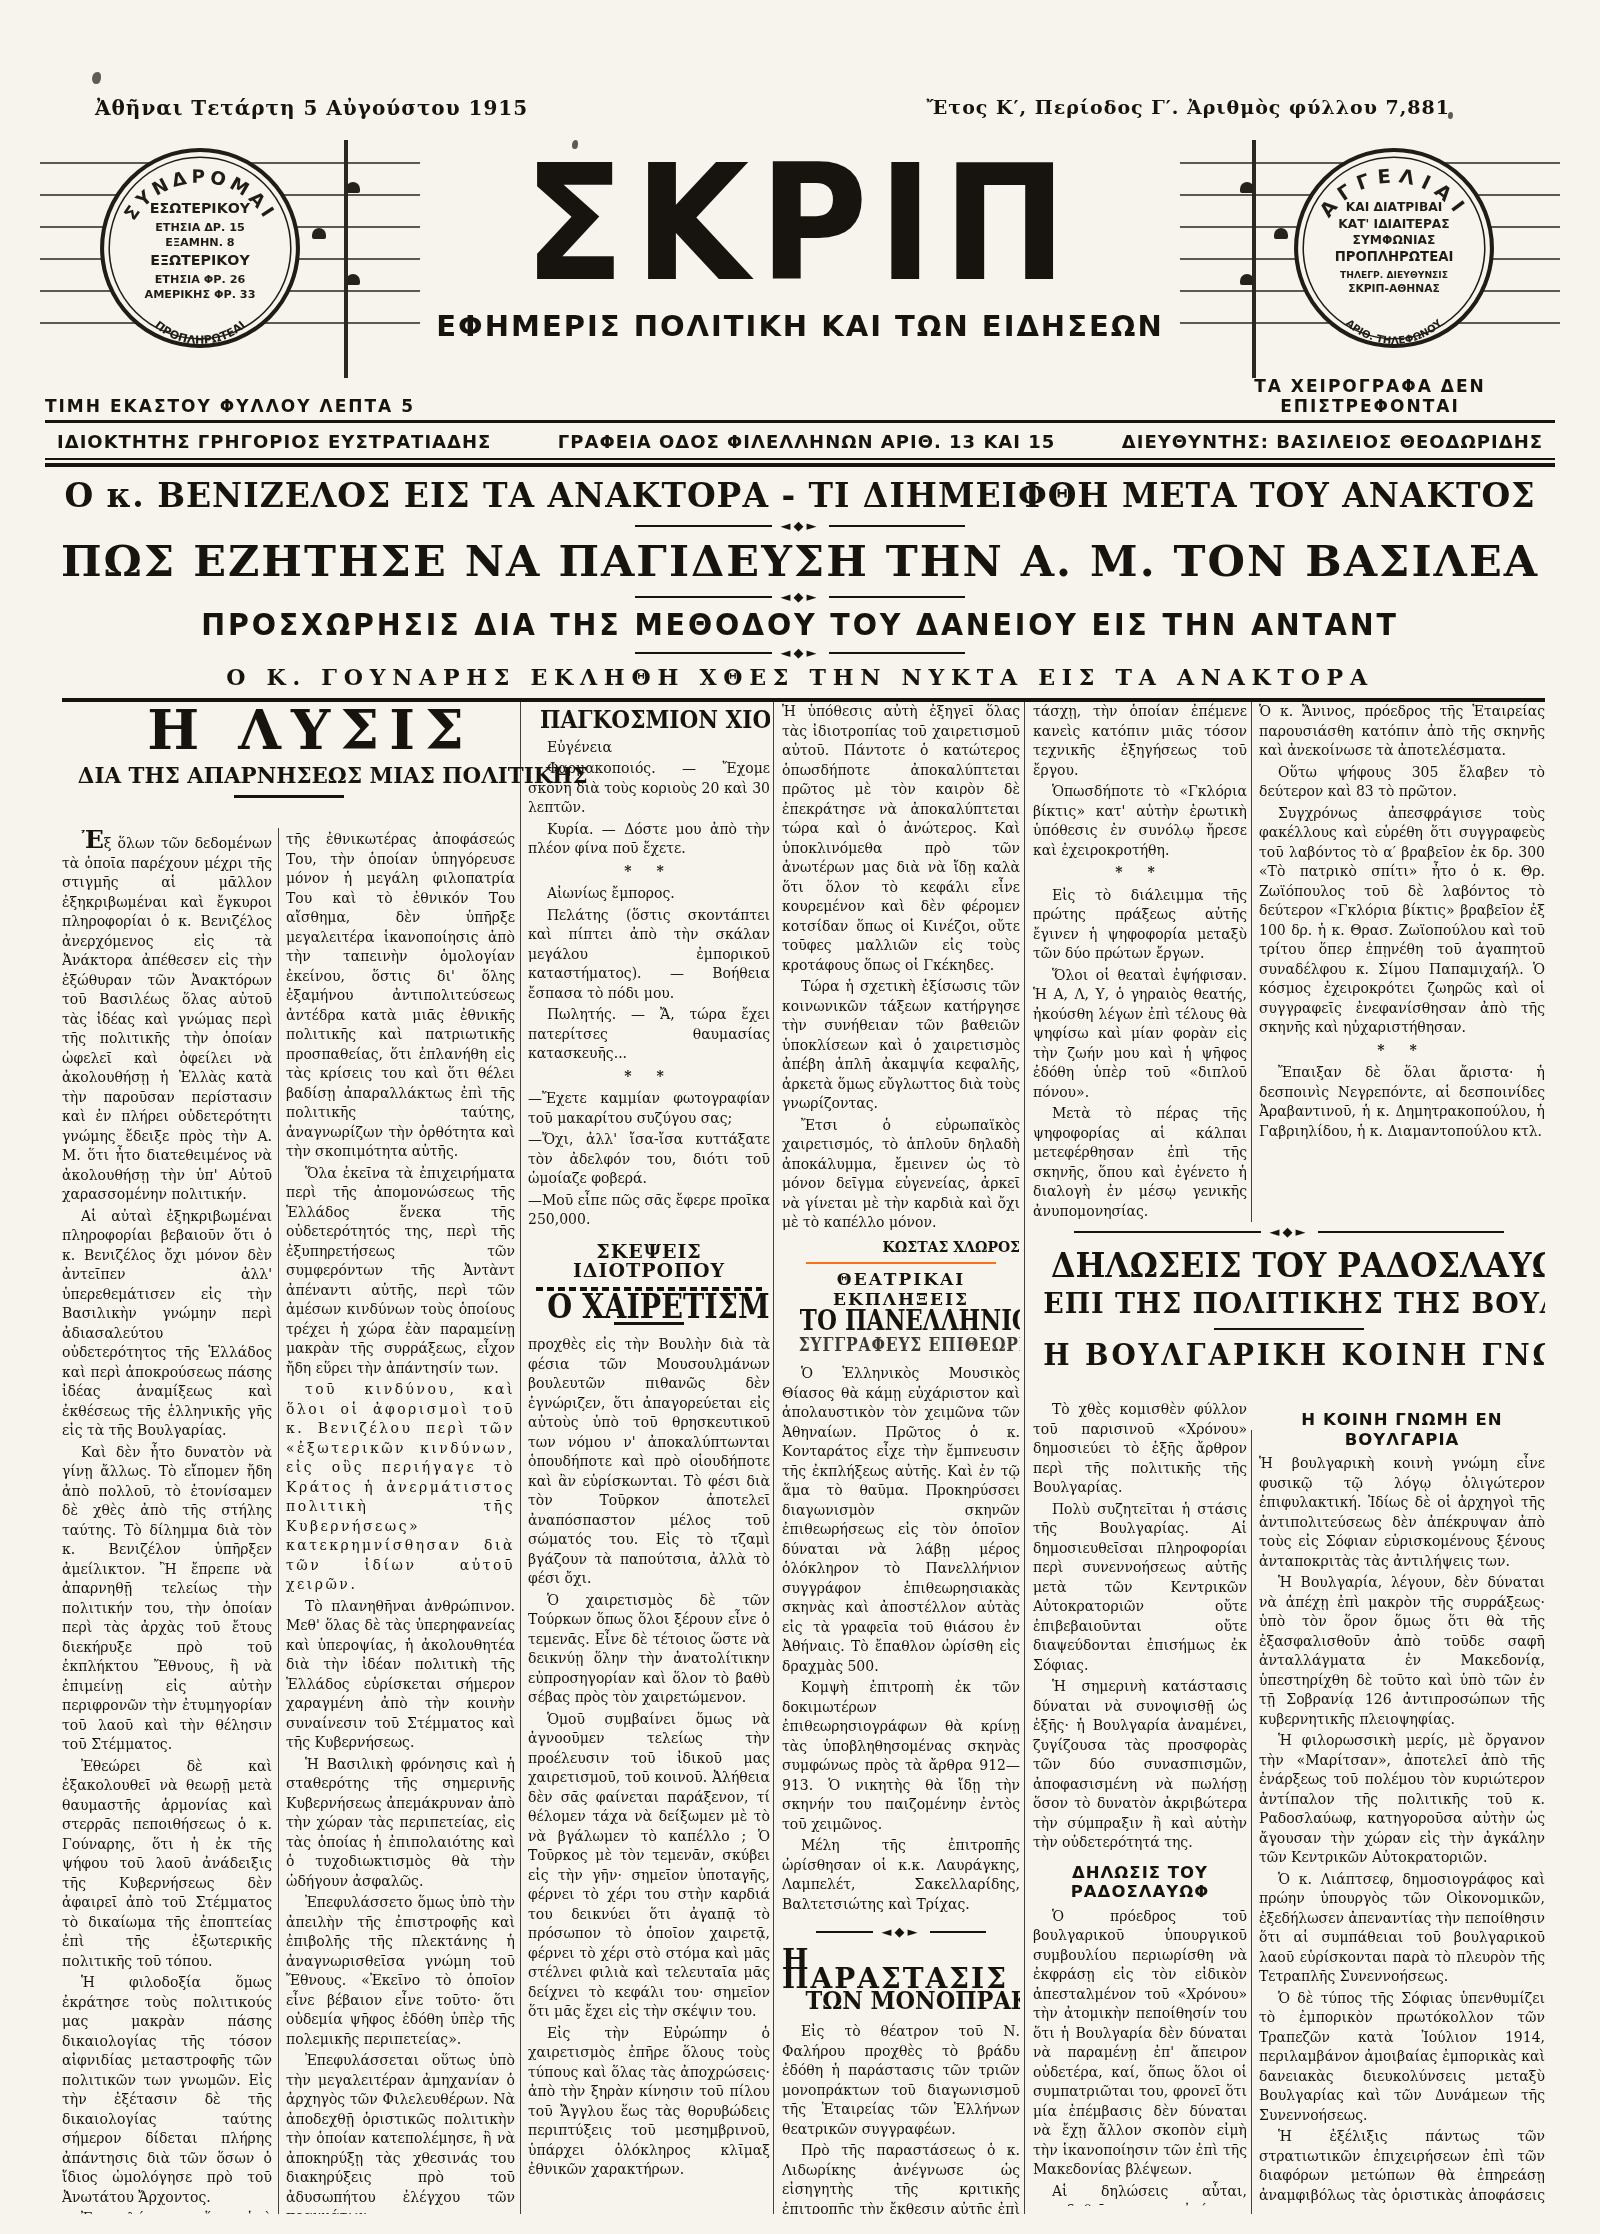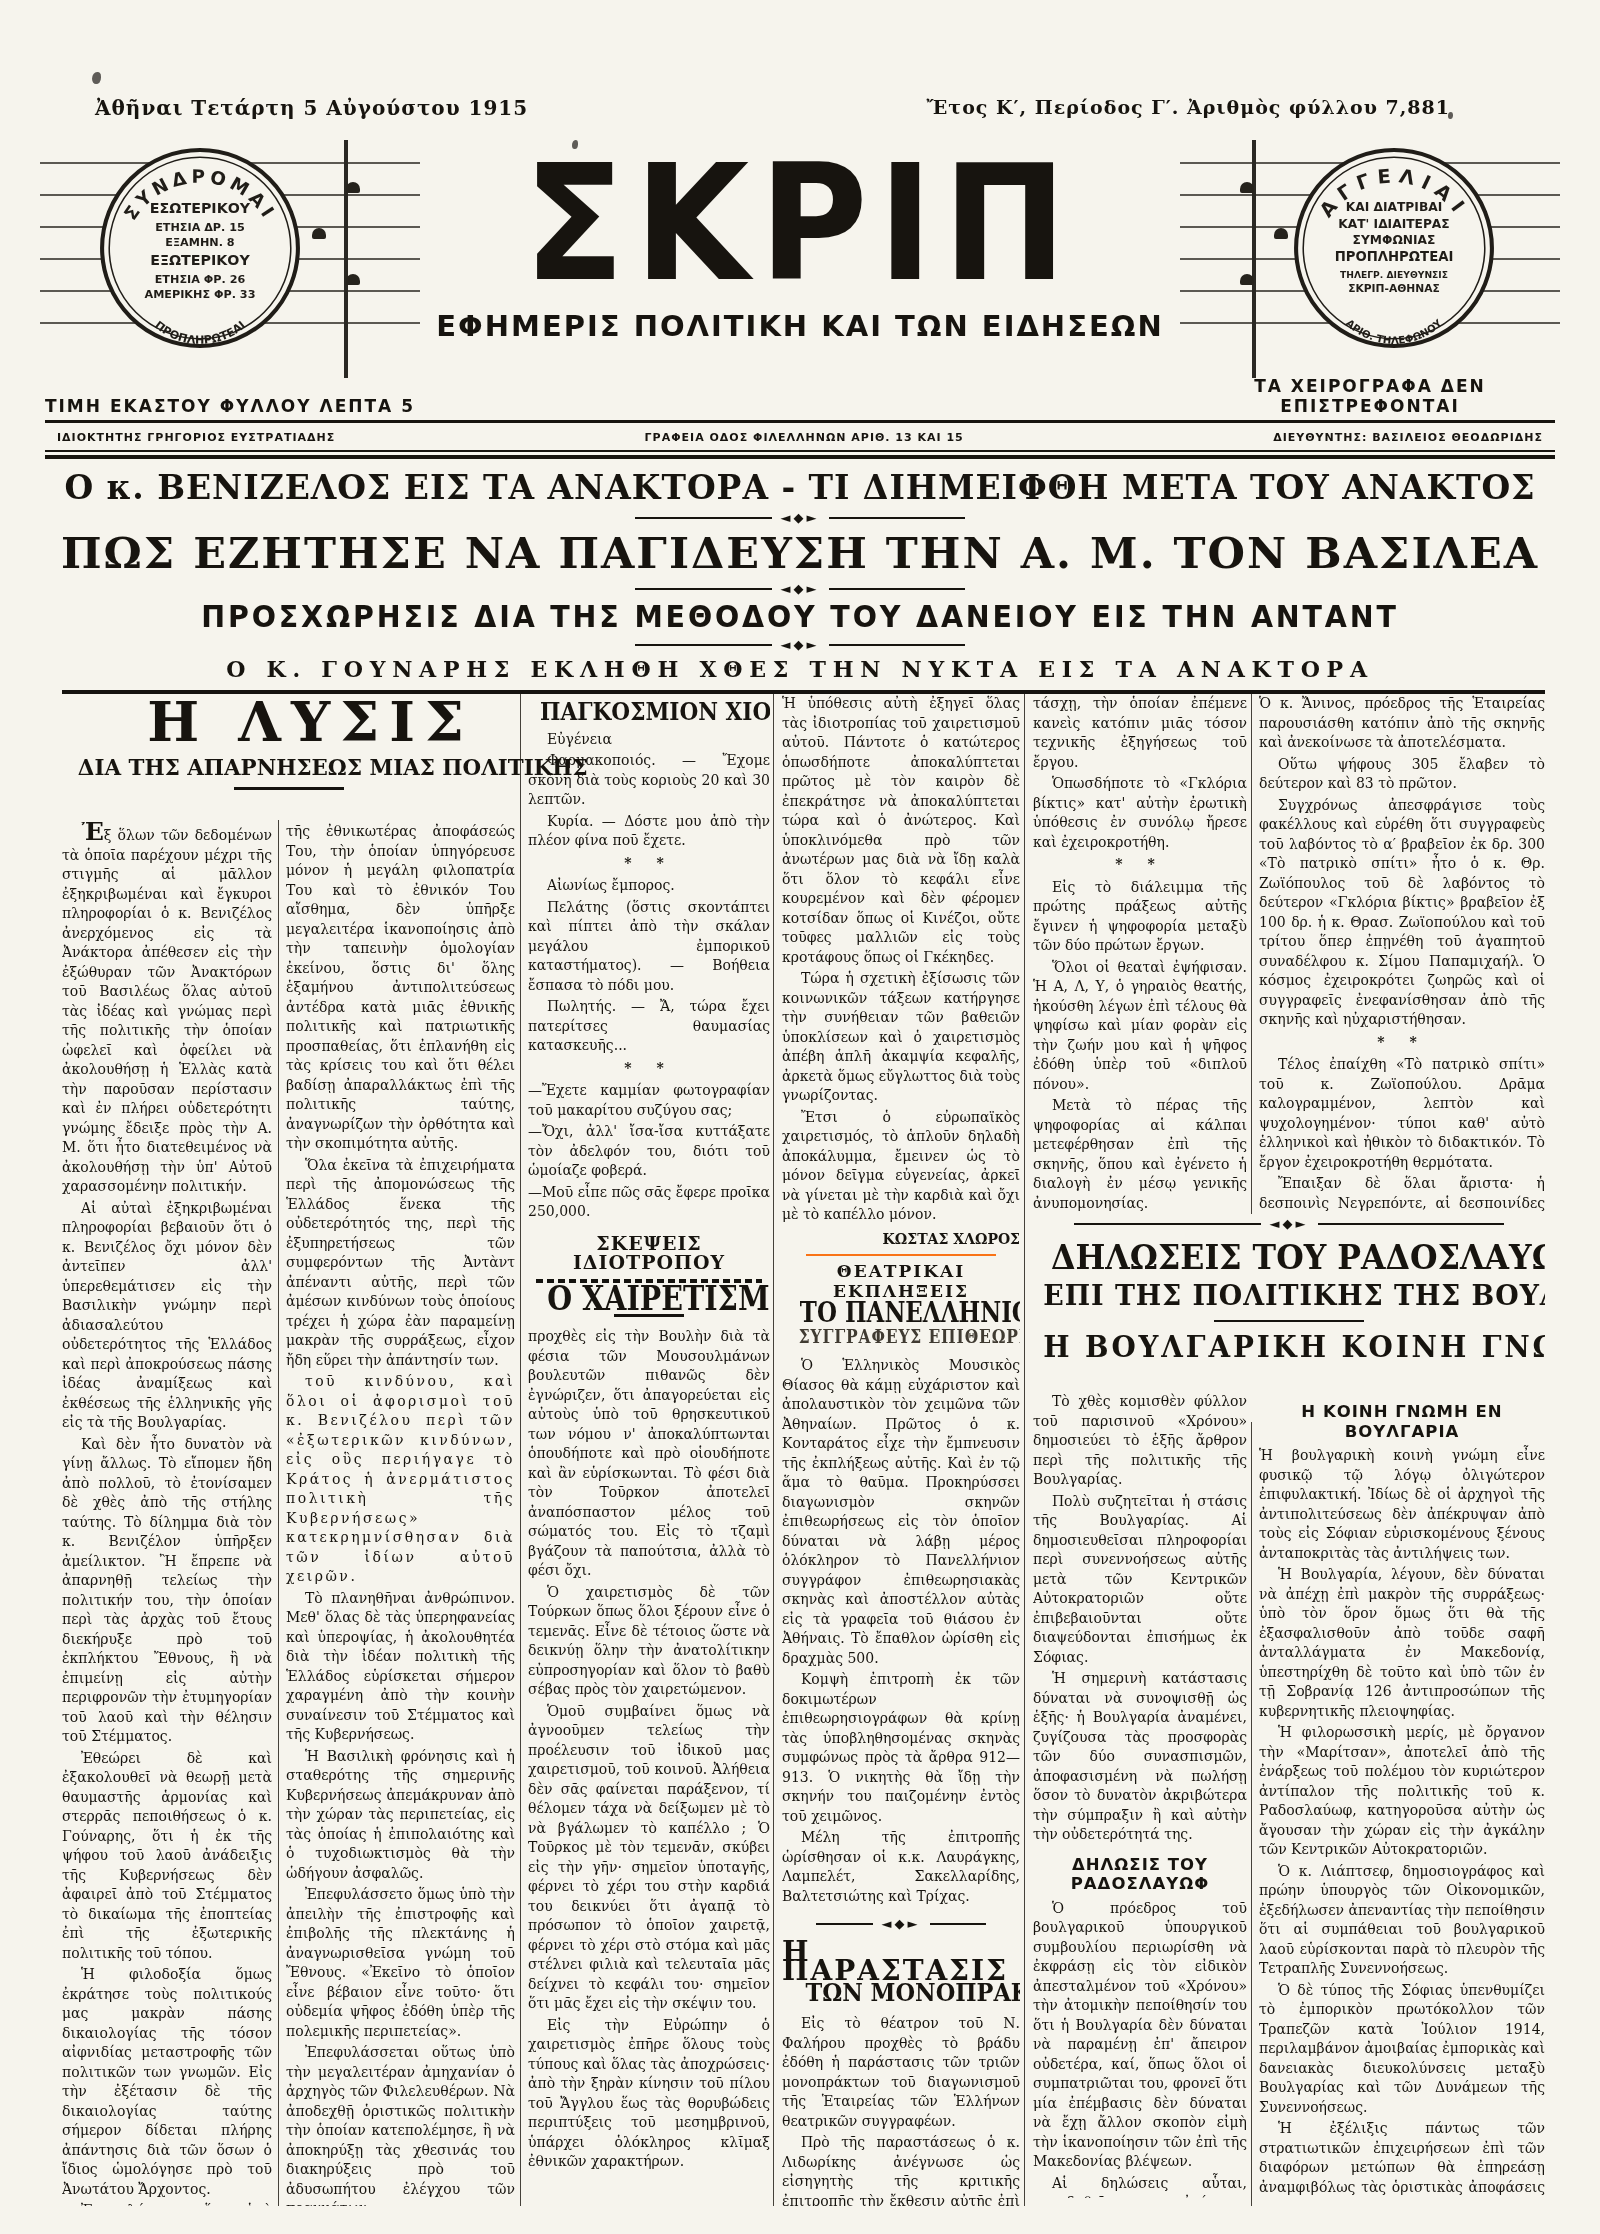--- a/index.html
+++ b/index.html
@@ -28,21 +28,21 @@
   .side-note{position:absolute;bottom:4px;width:100%;text-align:center;font-weight:bold;
              font-size:17px;letter-spacing:2px;font-family:"DejaVu Sans",sans-serif;margin-top:44px;}
   .mast-center{flex:1;text-align:center;padding-top:34px;}
   .logo{display:inline-block;font-family:"DejaVu Sans",sans-serif;font-size:148px;font-weight:900;
         letter-spacing:10px;line-height:.95;transform:scaleY(1.08);}
   .paper-subtitle{margin-top:14px;font-family:"DejaVu Sans",sans-serif;font-size:29px;
         font-weight:bold;letter-spacing:2px;white-space:nowrap;}
 
   .info-row{display:flex;justify-content:space-between;margin:0 45px;border-top:3px solid #17140f;
         border-bottom:2px solid #17140f;padding:8px 12px 6px;font-family:"DejaVu Sans",sans-serif;
-        font-weight:bold;font-size:11px;letter-spacing:1px;}
+        font-weight:bold;font-size:18px;letter-spacing:1px;}
   .rule-heavy{height:4px;background:#17140f;margin:3px 45px 0;}
 
   
   .headlines{text-align:center;padding:8px 40px 0;}
   .hl{white-space:nowrap;font-weight:bold;}
   .hl1{font-size:34px;letter-spacing:1px;transform:scaleX(.97);}
   .hl2{font-size:43px;letter-spacing:2px;margin-top:2px;}
   .hl3{font-size:30px;letter-spacing:3px;font-family:"DejaVu Sans",sans-serif;transform:scaleX(.95);}
   .hl4{font-size:23px;letter-spacing:7px;transform:scaleX(.96);}
   .orn{display:flex;align-items:center;width:330px;margin:3px auto;}
@@ -294,21 +294,20 @@
         <p class="bp">Εἰς τὸ διάλειμμα τῆς πρώτης πράξεως αὐτῆς ἔγινεν ἡ ψηφοφορία μεταξὺ τῶν δύο πρώτων ἔργων.</p>
         <p class="bp">Ὅλοι οἱ θεαταὶ ἐψήφισαν. Ἡ Α, Λ, Υ, ὁ γηραιὸς θεατής, ἠκούσθη λέγων ἐπὶ τέλους θὰ ψηφίσω καὶ μίαν φορὰν εἰς τὴν ζωήν μου καὶ ἡ ψῆφος ἐδόθη ὑπὲρ τοῦ «διπλοῦ πόνου».</p>
         <p class="bp">Μετὰ τὸ πέρας τῆς ψηφοφορίας αἱ κάλπαι μετεφέρθησαν ἐπὶ τῆς σκηνῆς, ὅπου καὶ ἐγένετο ἡ διαλογὴ ἐν μέσῳ γενικῆς ἀνυπομονησίας.</p>
       </div>
 
     <div class="textcol" id="c6">
         <p class="bp noind">Ὁ κ. Ἄνινος, πρόεδρος τῆς Ἑταιρείας παρουσιάσθη κατόπιν ἀπὸ τῆς σκηνῆς καὶ ἀνεκοίνωσε τὰ ἀποτελέσματα.</p>
         <p class="bp">Οὕτω ψήφους 305 ἔλαβεν τὸ δεύτερον καὶ 83 τὸ πρῶτον.</p>
         <p class="bp">Συγχρόνως ἀπεσφράγισε τοὺς φακέλλους καὶ εὑρέθη ὅτι συγγραφεὺς τοῦ λαβόντος τὸ α′ βραβεῖον ἐκ δρ. 300 «Τὸ πατρικὸ σπίτι» ἦτο ὁ κ. Θρ. Ζωϊόπουλος τοῦ δὲ λαβόντος τὸ δεύτερον «Γκλόρια βίκτις» βραβεῖον ἐξ 100 δρ. ἡ κ. Θρασ. Ζωϊοπούλου καὶ τοῦ τρίτου ὅπερ ἐπῃνέθη τοῦ ἀγαπητοῦ συναδέλφου κ. Σίμου Παπαμιχαήλ. Ὁ κόσμος ἐχειροκρότει ζωηρῶς καὶ οἱ συγγραφεῖς ἐνεφανίσθησαν ἀπὸ τῆς σκηνῆς καὶ ηὐχαριστήθησαν.</p>
         <p class="bp star">* *</p>
-        <p class="bp">Τέλος ἐπαίχθη «Τὸ πατρικὸ σπίτι» τοῦ κ. Ζωϊοπούλου. Δρᾶμα καλογραμμένον, λεπτὸν καὶ ψυχολογημένον· τύποι καθ' αὐτὸ ἑλληνικοὶ καὶ ἠθικὸν τὸ διδακτικόν. Τὸ ἔργον ἐχειροκροτήθη θερμότατα.</p>
         <p class="bp">Ἔπαιξαν δὲ ὅλαι ἄριστα· ἡ δεσποινὶς Νεγρεπόντε, αἱ δεσποινίδες Ἀραβαντινοῦ, ἡ κ. Δημητρακοπούλου, ἡ Γαβριηλίδου, ἡ κ. Διαμαντοπούλου κτλ.</p>
       </div>
 
     <div id="rad" style="position:absolute;">
       <div class="rad-head">
         <div class="orn" style="width:430px;margin:2px auto 6px;">
             <span>◄◆►</span>
           </div>
         <div class="rad-t1">ΔΗΛΩΣΕΙΣ ΤΟΥ ΡΑΔΟΣΛΑΥΩΦ</div>
         <div class="rad-t2">ΕΠΙ ΤΗΣ ΠΟΛΙΤΙΚΗΣ ΤΗΣ ΒΟΥΛΓΑΡΙΑΣ</div>

